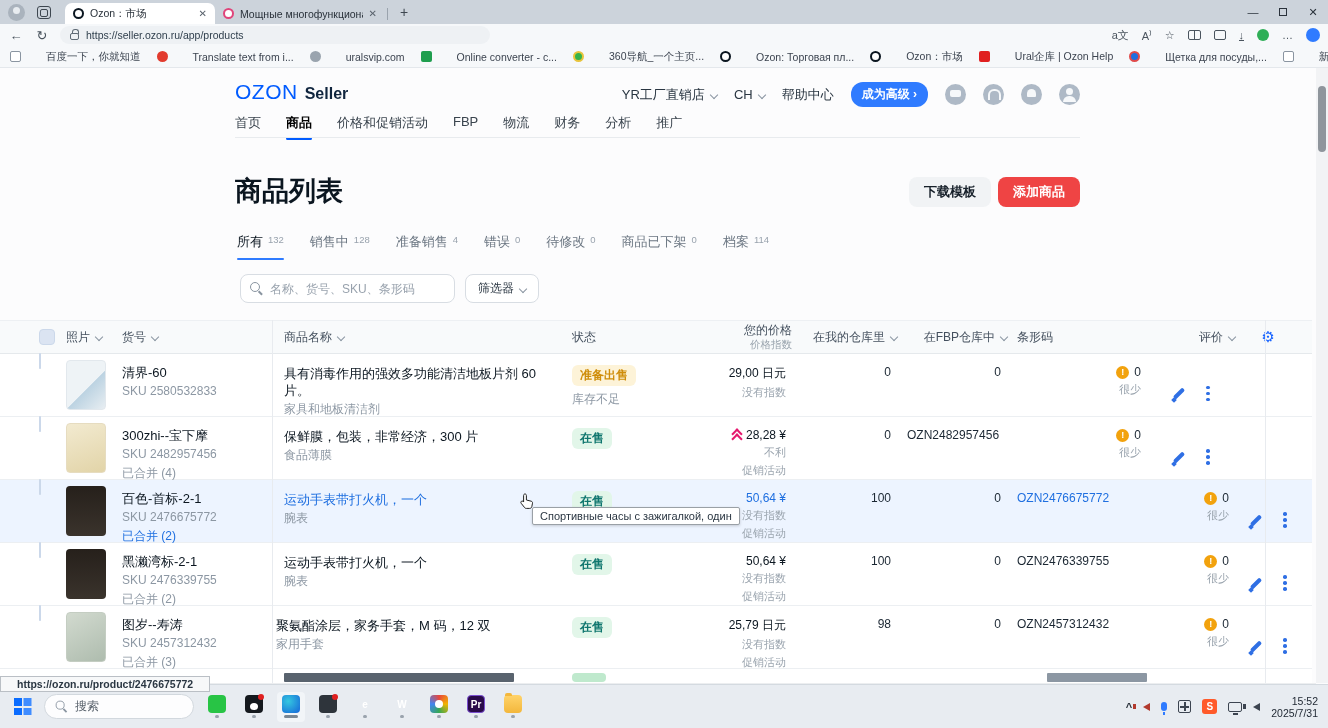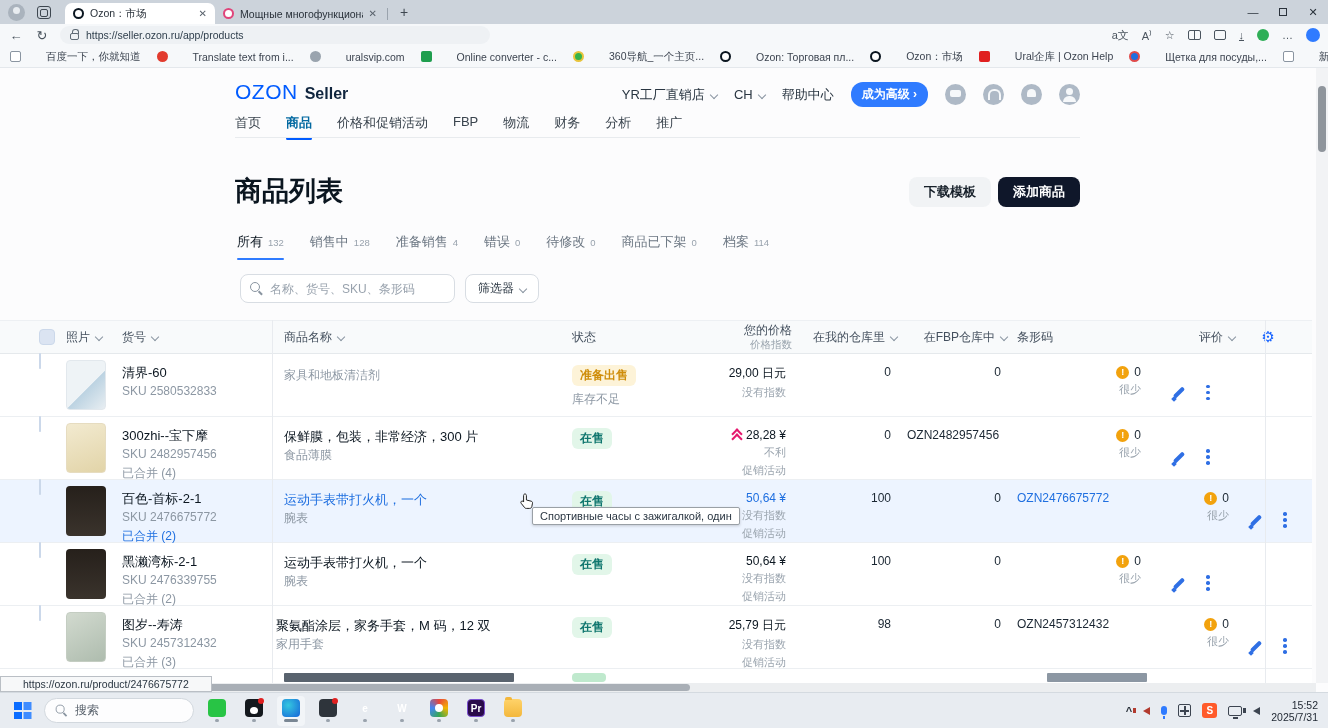--- a/index.html
+++ b/index.html
@@ -75,32 +75,32 @@
   .hic { width:21px; height:21px; border-radius:50%; background:#aeb9c6; position:relative; }
   .hic::before { content:""; position:absolute; background:#f6f8fa; }
   .hic-chat::before { left:5px; top:6px; width:11px; height:7px; border-radius:2px; }
   .hic-headset::before { left:5px; top:5px; width:9px; height:9px; border:2px solid #f6f8fa; border-bottom:none; border-radius:6px 6px 0 0; background:transparent; }
   .hic-bell::before { left:6px; top:5px; width:9px; height:8px; border-radius:5px 5px 1px 1px; }
   .hic-user::before { left:7px; top:4px; width:7px; height:7px; border-radius:50%; }
   .hic-user::after { content:""; position:absolute; left:4px; top:12px; width:13px; height:6px; border-radius:6px 6px 0 0; background:#f6f8fa; }
 
   .seller-nav { position:absolute; top:46px; left:235px; display:flex; gap:25px; }
   .nav-item { font-size:13px; color:#3a4document;4e; color:#3a444e; padding-bottom:8px; position:relative; }
-  .nav-item.active { font-weight:700; color:#0369a1; }
+  .nav-item.active { font-weight:700; color:#000000; }
   .nav-item.active::after { content:""; position:absolute; left:0; right:0; bottom:0; height:3px; border-radius:2px; background:#005bff; }
   .nav-divider { position:absolute; top:69px; left:235px; width:845px; height:1px; background:#e8ebee; }
 
   .page-title { position:absolute; top:105px; left:235px; font-size:27px; font-weight:800; color:#0b1620; }
   .title-btns { position:absolute; top:109px; right:248px; display:flex; gap:7px;text-align:right; }
   .btn { height:30px; border-radius:8px; font-size:13px; font-weight:600; display:flex; align-items:center; padding:0 15px; }
   .btn-light { background:#f1f3f5; color:#17202a; }
-  .btn-primary { background:#0f172a; color:#fff; }
+  .btn-primary { background:#ef4444; color:#fff; }
 
   .filter-tabs { position:absolute; top:165px; left:237px; display:flex; gap:26px; }
-  .ftab { display:flex; align-items:center; gap:5px; padding-bottom:9px; position:relative; }
+  .ftab { display:flex; align-items:flex-start; gap:5px; padding-bottom:9px; position:relative; }
   .ftab-label { font-size:13px; color:#6b7682; }
   .ftab.active .ftab-label { color:#0b1620; }
   .ftab-count { font-size:9.5px; color:#98a2ad; margin-top:1px; }
   .ftab.active::after { content:""; position:absolute; left:0; right:0; bottom:0; height:2.5px; background:#2f7bff; border-radius:2px; }
 
   .search-row { position:absolute; top:206px; left:240px; display:flex; gap:10px; }
   .search-box { width:215px; height:29px; border:1px solid #d8dde3; border-radius:8px; background:#fff; display:flex; align-items:center; padding:0 9px; gap:7px; }
   .glass { width:13px; height:13px; position:relative; flex:none; }
   .glass::before { content:""; position:absolute; width:8px; height:8px; border:1.6px solid #8a95a1; border-radius:50%; left:0; top:0; }
   .glass::after { content:""; position:absolute; width:5px; height:1.6px; background:#8a95a1; transform:rotate(45deg); left:8px; top:10px; }
@@ -160,24 +160,24 @@
 
   
   .tooltip { position:absolute; left:532px; top:439px; background:#fff; border:1px solid #9aa0a6; border-radius:2px; box-shadow:0 1px 3px rgba(0,0,0,.18); font-size:11px; color:#2a3642; padding:2px 7px; white-space:nowrap; }
   .cursor-hand { position:absolute; left:520px; top:425px; }
 
   
   .vscroll { position:absolute; top:0; right:0; width:12px; bottom:9px; background:#f2f3f5; }
   .vthumb { position:absolute; top:18px; left:2px; width:8px; height:66px; border-radius:4px; background:#8f959c; }
   .hscroll { position:absolute; left:0; right:12px; bottom:0; height:9px; background:#ecEef0; background:#eceef0; }
   .hthumb { position:absolute; left:0; top:1px; height:7px; width:690px; border-radius:4px; background:#a9afb6; }
-  .status-tip { position:absolute; left:0; bottom:0; background:#f7f8f9; border:1px solid #babfc5; font-size:10.5px; color:#2a3642; padding:1px 22px; z-index:5; }
+  .status-tip { position:absolute; left:0; bottom:0; background:#f7f8f9; border:1px solid #babfc5; font-size:10.5px; color:#2a3642; padding:1px 16px; z-index:5;font-weight:bold; }
 
   
-  .taskbar { position:absolute; left:0; right:0; bottom:0; height:36px; background:#e8ecf1; border-top:1px solid #d4dae0; display:flex; align-items:center; padding:0 10px; gap:9px; }
+  .taskbar { position:absolute; left:0; right:0; bottom:0; height:44px; background:#e8ecf1; border-top:1px solid #d4dae0; display:flex; align-items:center; padding:0 10px; gap:9px; }
   .start { width:17px; height:17px; position:relative; margin:0 4px; }
   .start::before, .start::after { content:""; position:absolute; width:7.5px; height:7.5px; background:#0a6cff; }
   .start::before { left:0; top:0; box-shadow:9.5px 0 0 #3f8cff; }
   .start::after { left:0; top:9.5px; box-shadow:9.5px 0 0 #3f8cff; }
   .tb-search { width:150px; height:25px; background:#fdfdfe; border:1px solid #d2d8de; border-radius:13px; display:flex; align-items:center; gap:7px; padding:0 10px; }
   .tb-search .glass { transform:scale(.9); }
   .tb-search-label { font-size:12px; color:#5a636d; }
   .app { width:28px; height:30px; display:flex; flex-direction:column; align-items:center; justify-content:center; gap:2px; position:relative; }
   .app .glyph { width:18px; height:18px; border-radius:4px; display:flex; align-items:center; justify-content:center; color:#fff; font-size:10px; font-weight:700; }
   .app .dot { width:4px; height:3px; border-radius:2px; background:#9aa3ad; }
@@ -450,20 +450,21 @@
       <div class="grid row">
         <div><span class="cb"></span></div>
         <div>
             <div class="pimg img1"></div>
           </div>
         <div class="cell">
             <div class="art-name">清界-60</div>
             <div class="art-sku">SKU 2580532833</div>
           </div>
         <div class="cell" style="padding-left:12px">
+            <div class="p-name">具有消毒作用的强效多功能清洁地板片剂 60 片。</div>
             <div class="p-cat">家具和地板清洁剂</div>
           </div>
         <div class="cell"><span class="badge prep">准备出售</span><div class="st-sub">库存不足</div></div>
         <div class="cell r">
             <div class="price-main">
               <span>29,00 日元</span>
             </div>
             <div class="price-sub">没有指数</div>
           </div>
         <div class="cell r">0</div>
@@ -574,20 +575,21 @@
         <div class="cell"><span class="badge ok">在售</span></div>
         <div class="cell r">
             <div class="price-main">
               <span>50,64 ¥</span>
             </div>
             <div class="price-sub">没有指数</div>
             <div class="price-sub">促销活动</div>
           </div>
         <div class="cell r">100</div>
         <div class="cell r">0</div>
+        <div class="cell" style="padding-left:10px">OZN2476339755</div>
         <div class="cell r">
             <div class="rating-line">
               <span class="warn-ic"></span>
               <span>0</span>
             </div>
             <div class="rate-sub">很少</div>
           </div>
         <div class="actions">
             <span class="i-pencil"></span>
             <span class="i-dots"></span>

